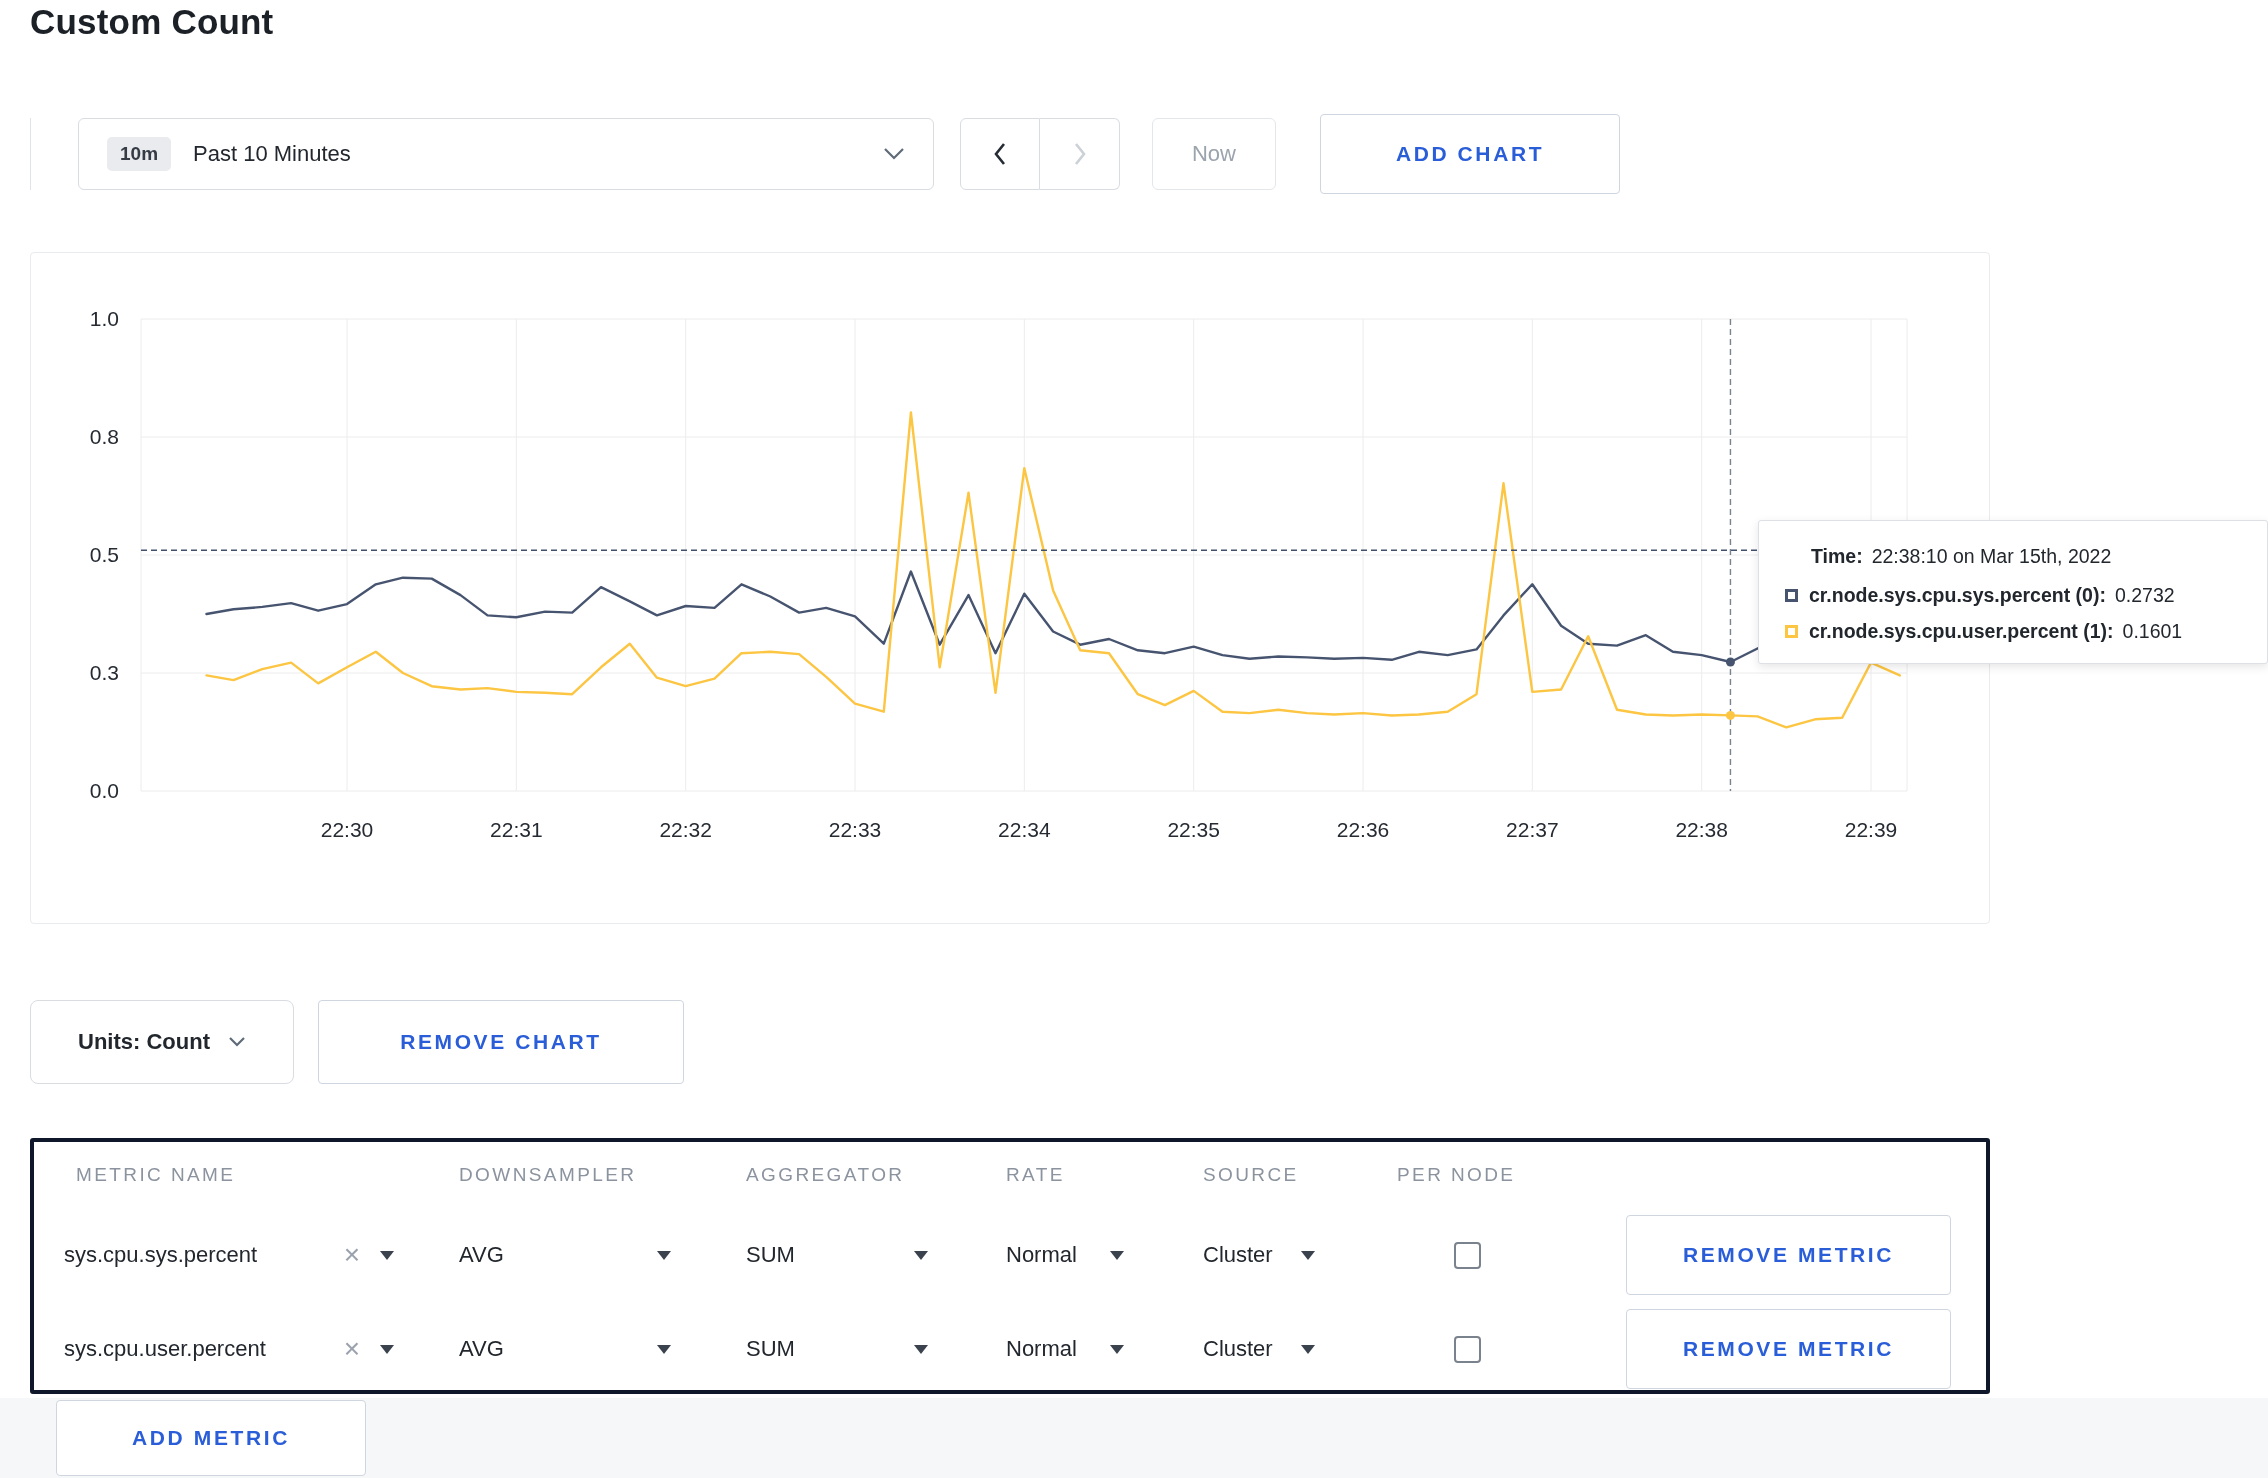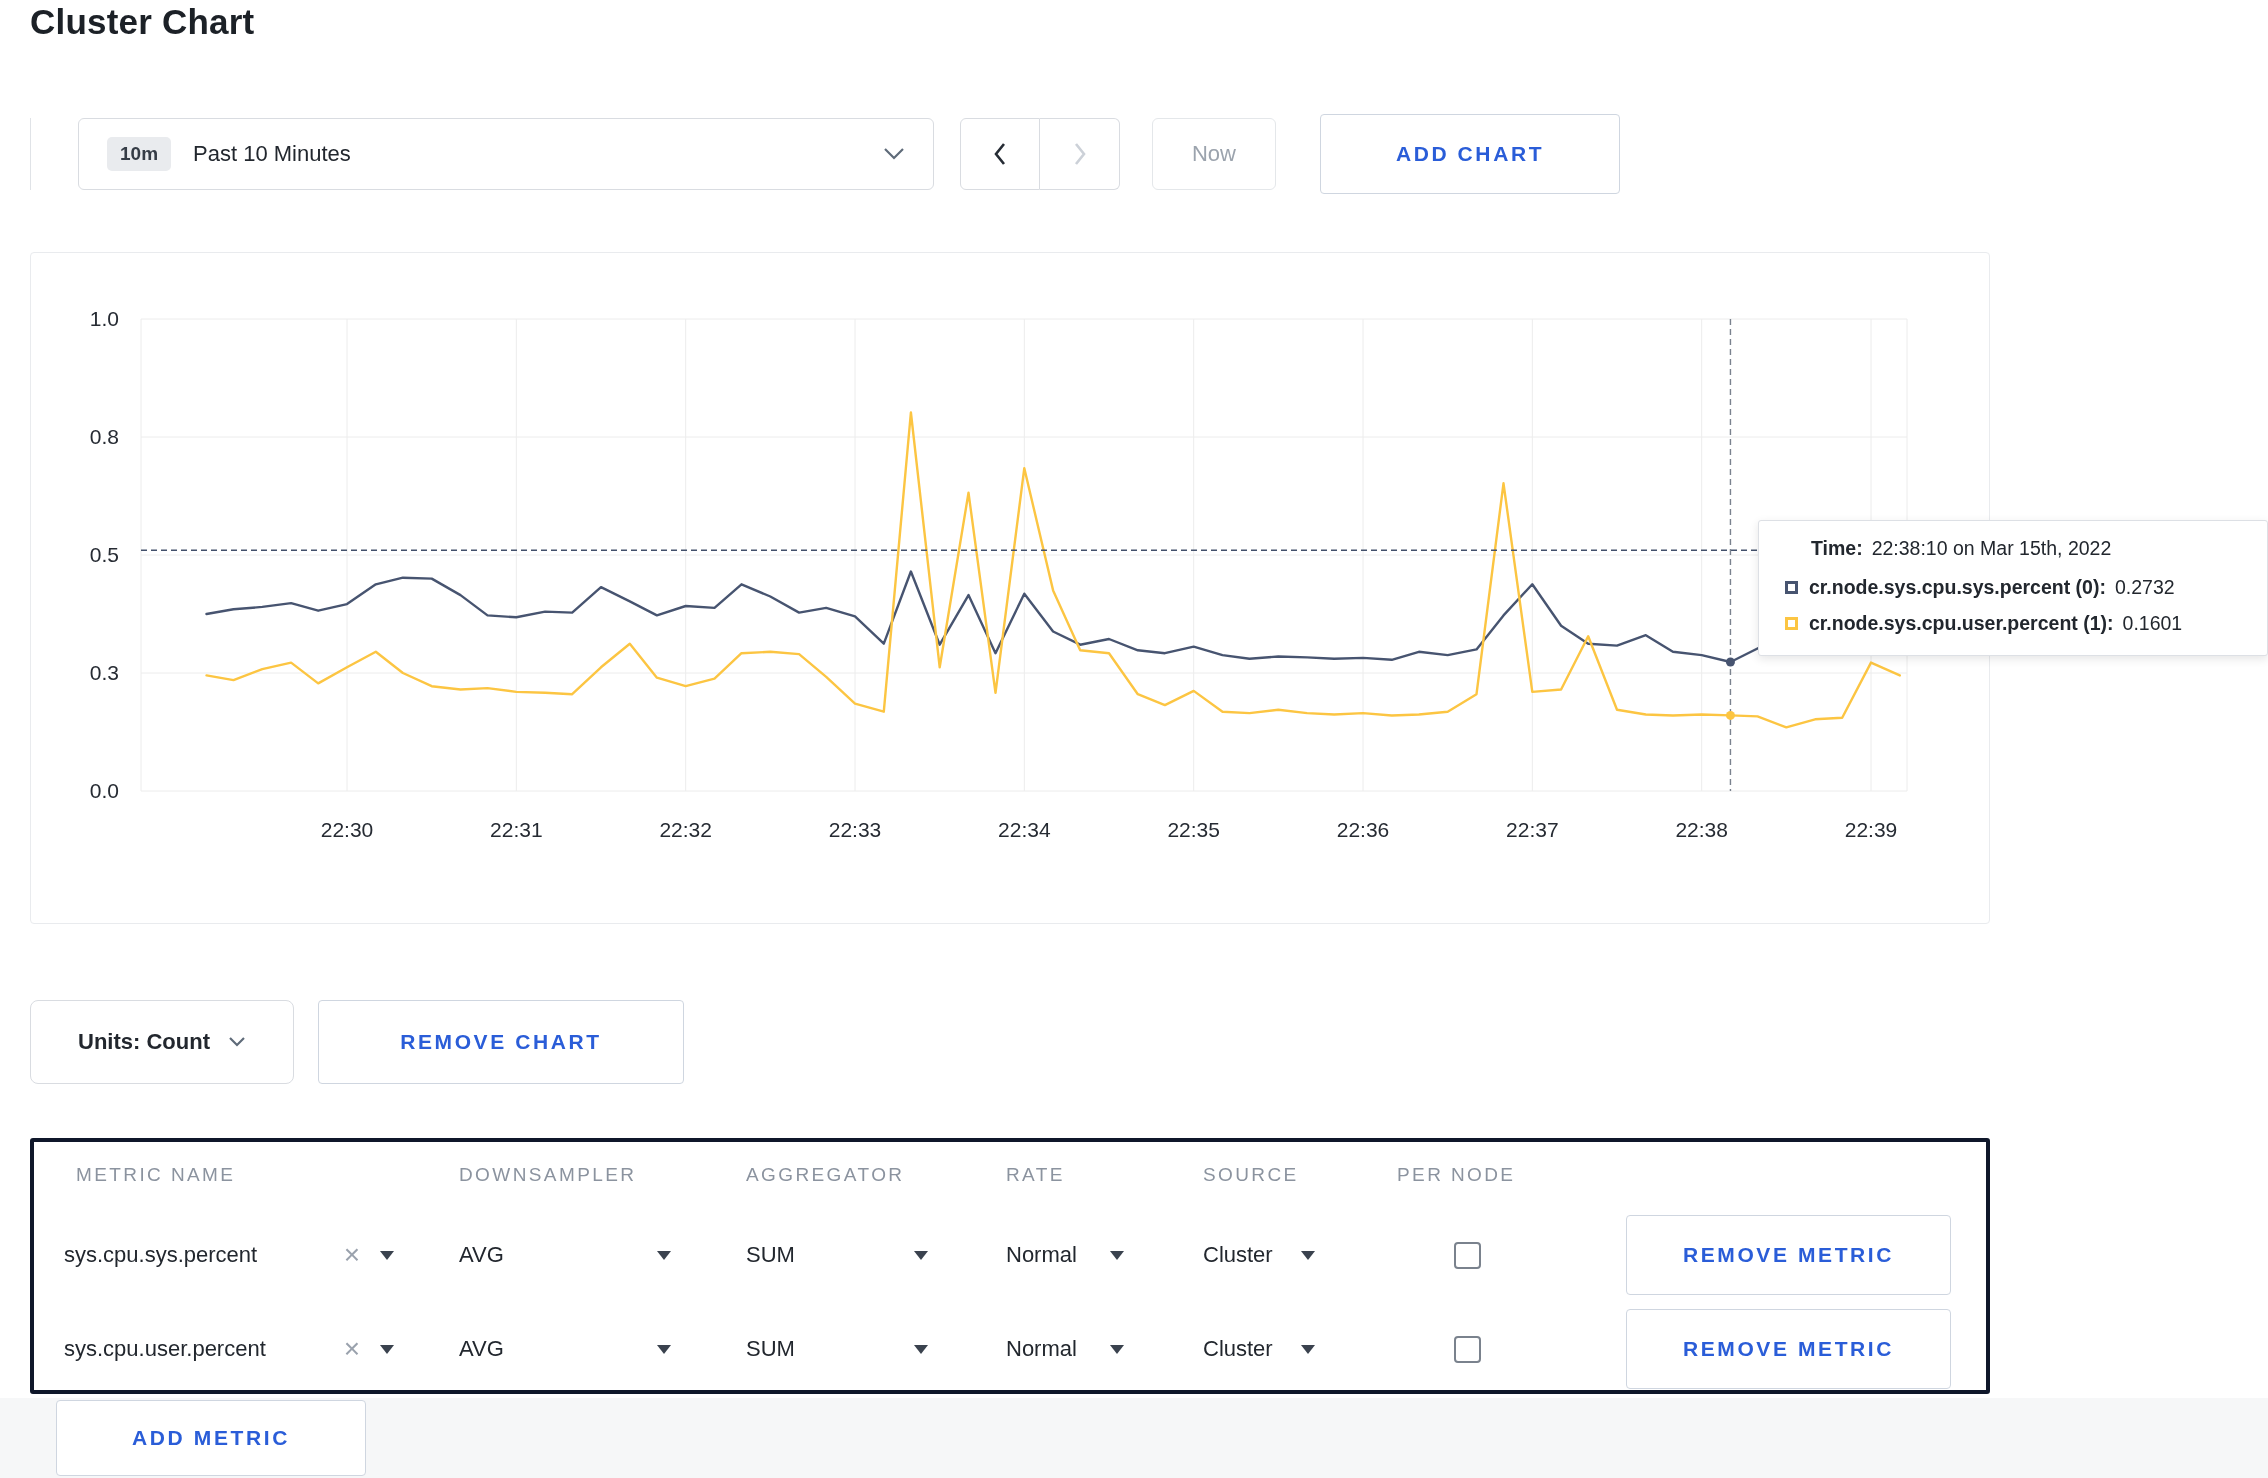--- a/index.html
+++ b/index.html
@@ -19,21 +19,21 @@
   .nav-btn.prev{border-radius:6px 0 0 6px;}
   .nav-btn.next{border-radius:0 6px 6px 0;border-left:none;}
   .now-btn{position:absolute;left:1131px;top:118px;width:124px;height:72px;border:1px solid #e4e7ea;border-radius:6px;color:#9ba3ad;font-size:22px;margin-left:21px;}
   .blue-btn{border:1px solid #cfd6e0;border-radius:4px;color:var(--accent,#2a5dd8);font-size:21px;font-weight:700;letter-spacing:2.6px;background:#fff;}
   .add-chart-btn{position:absolute;left:1320px;top:114px;width:300px;height:80px;}
 
   .chart-card{position:absolute;left:30px;top:252px;width:1960px;height:672px;border:1px solid #e9ebee;border-radius:4px;background:#fff;overflow:hidden;}
   #chart-svg{position:absolute;left:0;top:0;}
   #chart-svg text{font-size:21px;fill:#262b33;}
 
-  .chart-tooltip{position:absolute;left:1758px;top:520px;width:510px;background:#fff;border:1px solid #dde0e5;border-radius:3px;box-shadow:0 3px 10px rgba(0,0,0,.10);padding:16px 26px 20px 26px;z-index:5;font-size:19.5px;}
+  .chart-tooltip{position:absolute;left:1758px;top:520px;width:510px;background:#fff;border:1px solid #dde0e5;border-radius:3px;box-shadow:0 3px 10px rgba(0,0,0,.10);padding:24px 26px 20px 26px;z-index:5;font-size:19.5px;}
   .tt-time{padding-left:26px;margin-bottom:16px;display:flex;align-items:baseline;white-space:nowrap;}
   .tt-row{display:flex;align-items:center;margin-bottom:13px;white-space:nowrap;}
   .tt-row:last-child{margin-bottom:0;}
   .tt-bold{font-weight:700;margin-right:9px;}
   .swatch{width:13px;height:13px;border:3px solid #000;background:#fff;margin-right:11px;flex:none;display:inline-block;}
 
   .units-btn{position:absolute;left:30px;top:1000px;width:264px;height:84px;border:1px solid #d9dce1;border-radius:8px;background:#fff;display:flex;align-items:center;justify-content:center;gap:18px;font-size:22px;font-weight:700;cursor:pointer;}
   .remove-chart-btn{position:absolute;left:318px;top:1000px;width:366px;height:84px;}
 
   .table-card{position:absolute;left:30px;top:1138px;width:1960px;height:256px;background:#fff;border:4px solid #0f172a;border-radius:3px;}
@@ -50,21 +50,21 @@
   .remove-metric-btn{width:325px;height:80px;margin-left:40px;}
 
   .bottom-strip{position:absolute;left:0;top:1398px;width:2268px;height:80px;background:#f6f7f8;}
   .add-metric-btn{position:absolute;left:48px;top:1400px;width:310px;height:76px;z-index:2;margin-left:8px;}
 </style>
 </head>
 <body>
 
 <div>
 
-  <h1 class="page-title">Cluster Chart</h1>
+  <h1 class="page-title">Custom Count</h1>
 
   <div class="toolbar-vline"></div>
 
   <div class="time-select">
     <span class="badge">10m</span>
     <span class="time-label">Past 10 Minutes</span>
     <svg class="chev-down" width="22" height="14" viewBox="0 0 22 14">
         <polyline points="2,2 11,11 20,2" fill="none" stroke="#5f6b79" stroke-width="2.2"></polyline>
       </svg>
   </div>

